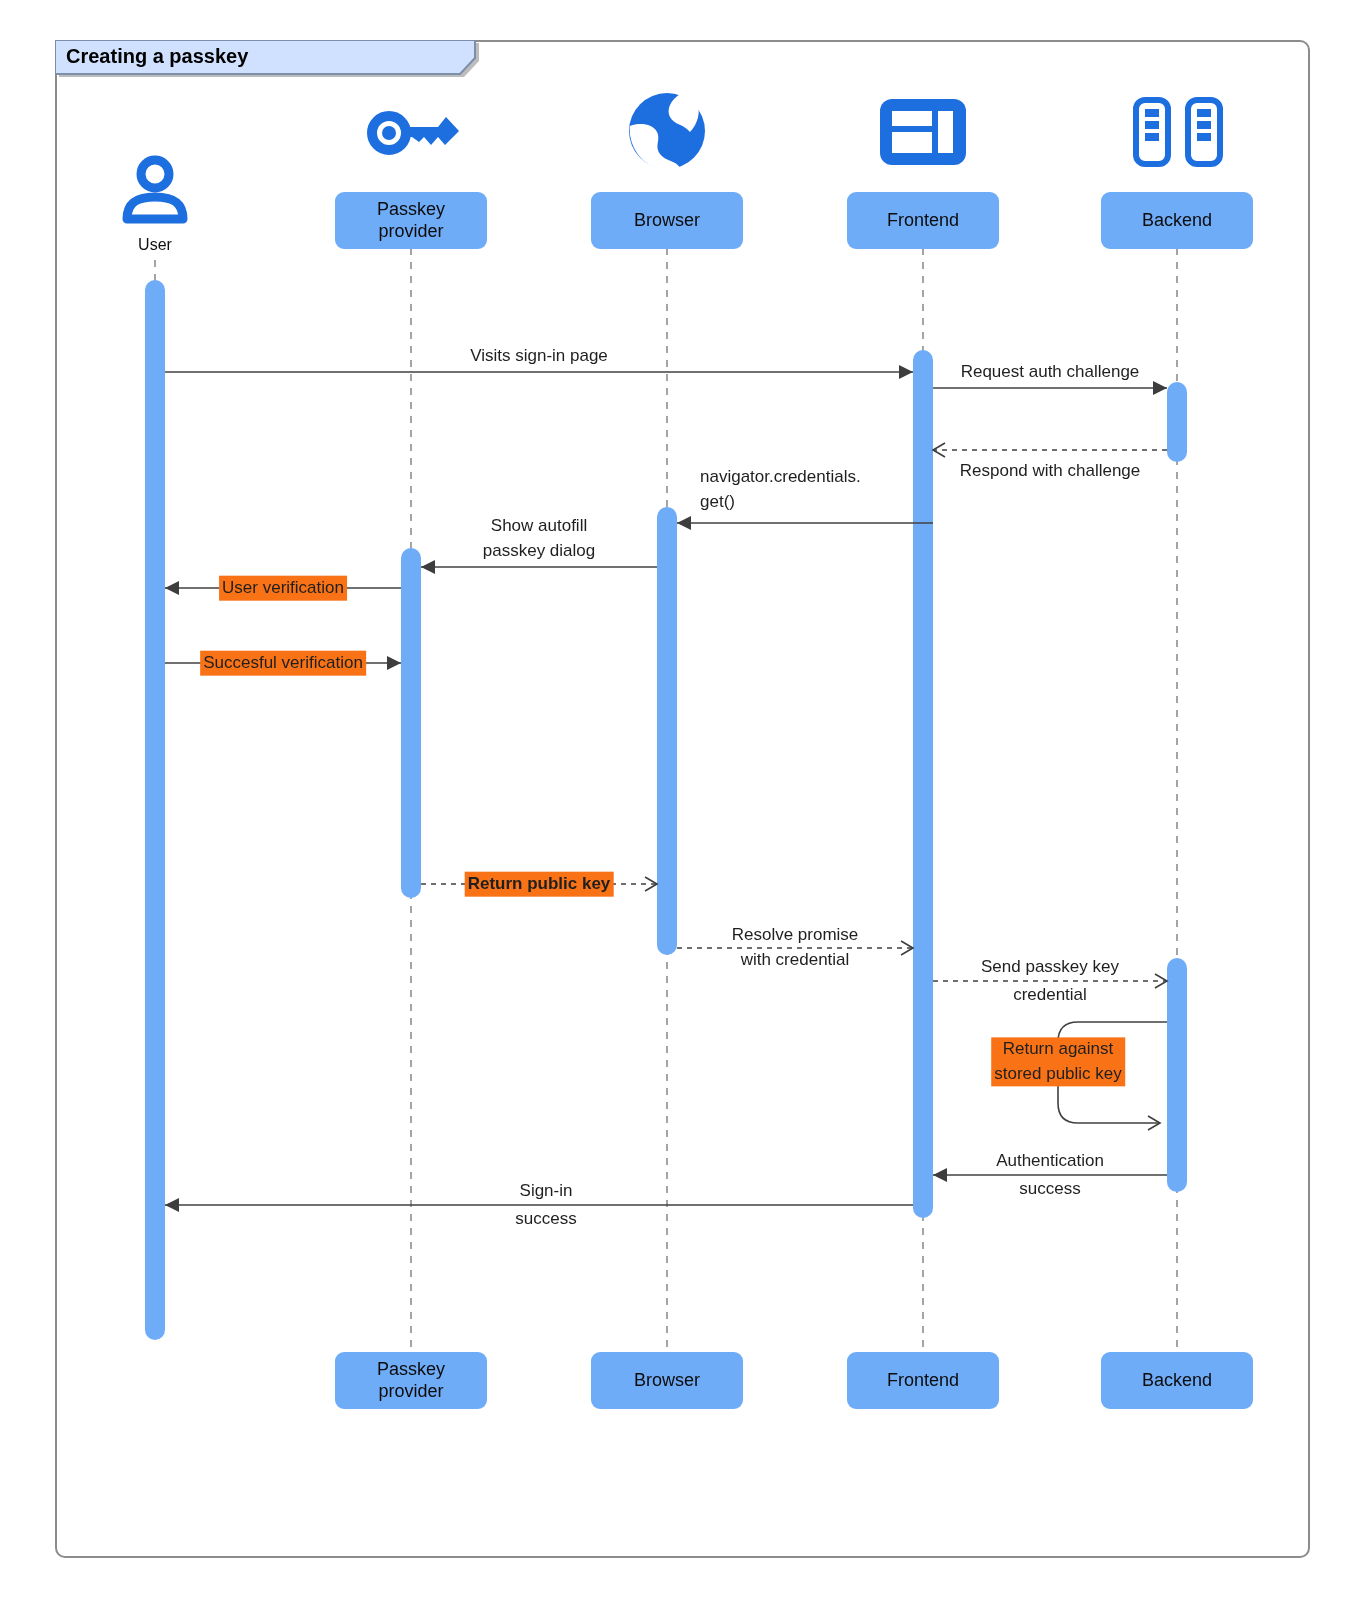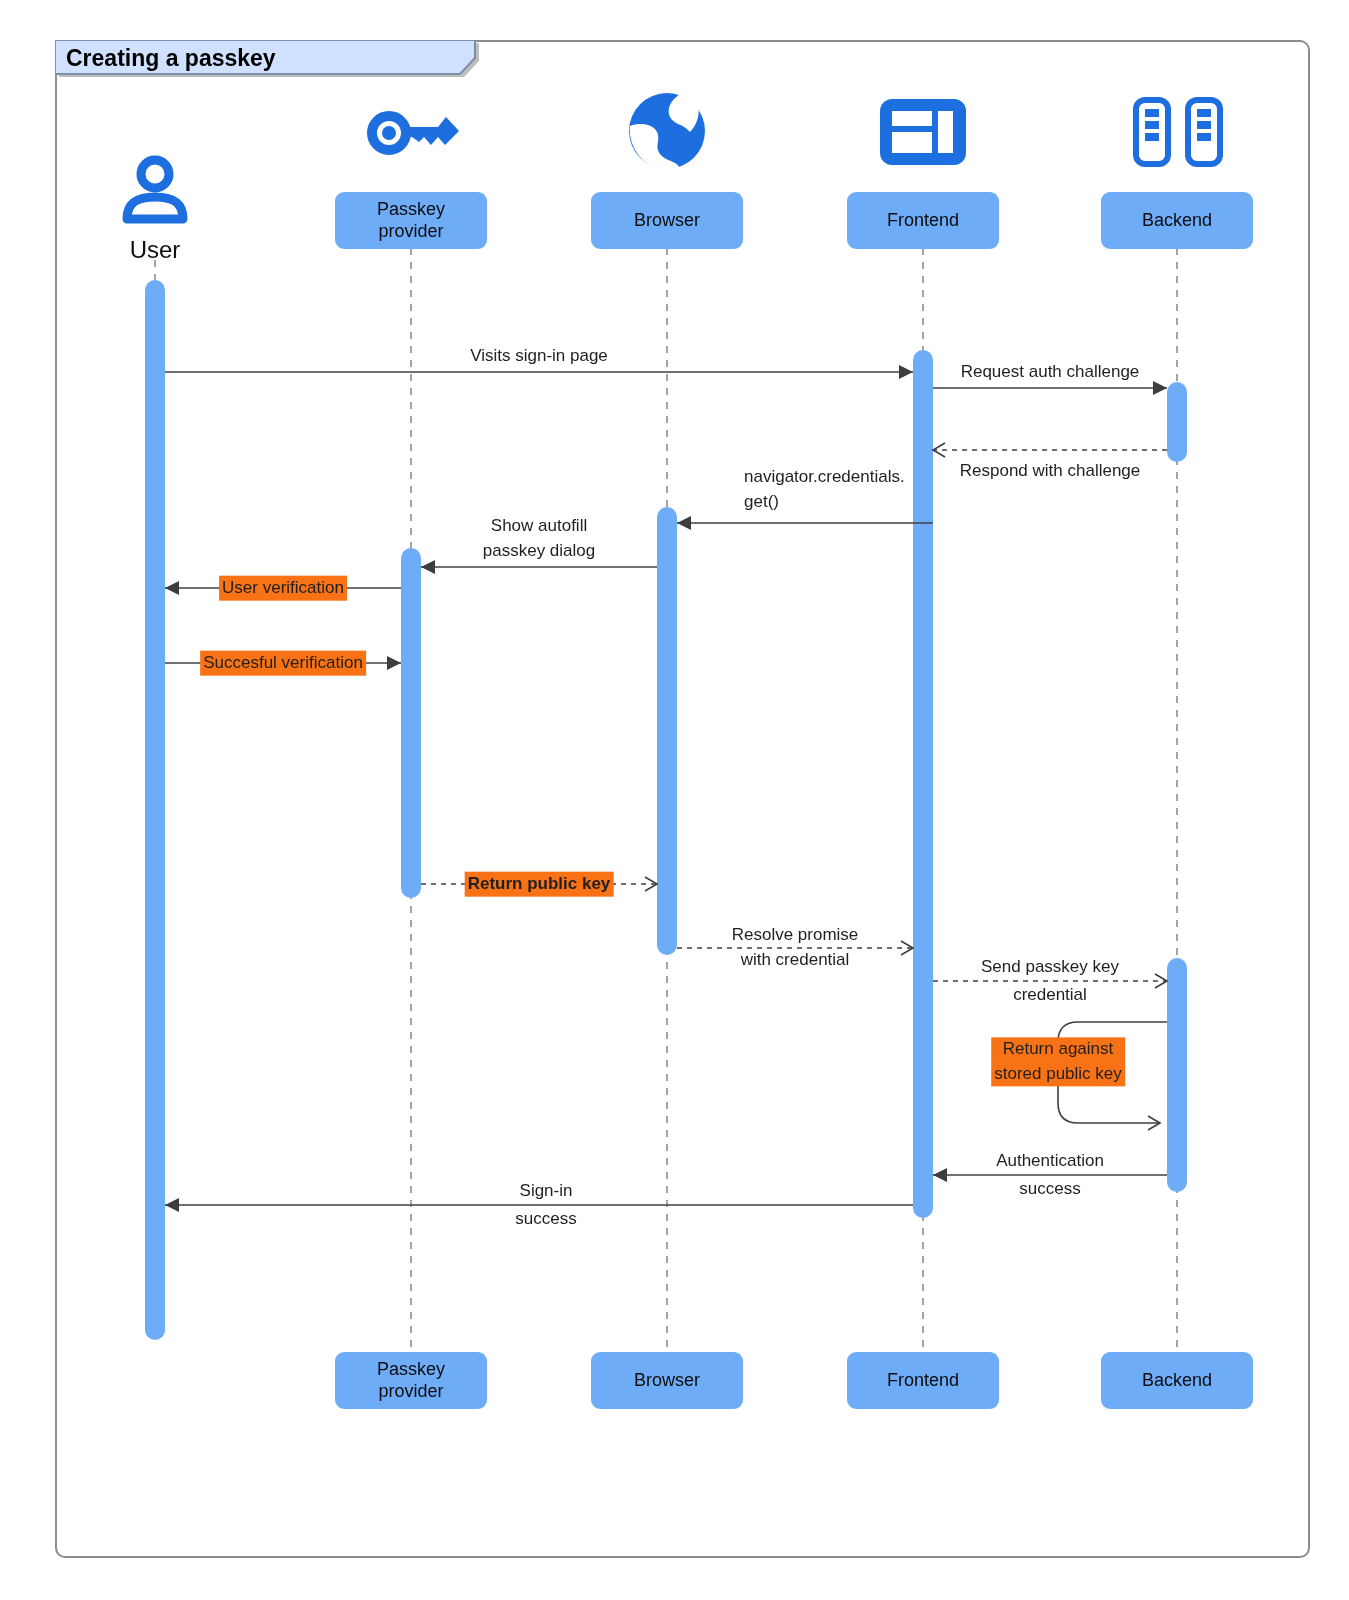--- a/index.html
+++ b/index.html
@@ -1,34 +1,34 @@
 <!DOCTYPE html>
 <html><head>
 <meta charset="utf-8">
 <style>
   html,body{margin:0;padding:0;background:#ffffff;}
   .stage{position:relative;width:1349px;height:1600px;background:#ffffff;
          font-family:"Liberation Sans","DejaVu Sans",sans-serif;color:#1a1a1a;overflow:hidden;}
   .frame{position:absolute;left:55px;top:40px;width:1251px;height:1514px;
          border:2px solid #8c8c8c;border-radius:10px;background:#ffffff;}
   .title-tab-svg{position:absolute;left:55px;top:40px;}
-  .title-text{position:absolute;left:66px;top:45px;font-size:23px;font-weight:bold;color:#000;}
+  .title-text{position:absolute;left:66px;top:45px;font-size:20px;font-weight:bold;color:#000;}
   .pbox{position:absolute;width:152px;height:57px;background:#6FACF7;border-radius:9px;
         display:flex;align-items:center;justify-content:center;text-align:center;
         font-size:18px;line-height:1.2;color:#0c0c0c;white-space:pre-line;z-index:3;}
   .bar{position:absolute;width:20px;background:#6FACF7;border-radius:10px;z-index:2;}
   .icon{position:absolute;z-index:3;}
   .svg-under{position:absolute;left:0;top:0;z-index:1;pointer-events:none;}
   .svg-over{position:absolute;left:0;top:0;z-index:4;pointer-events:none;}
   .msg-label{position:absolute;font-size:17px;color:#1f1f1f;text-align:center;
              white-space:pre-line;line-height:1.45;transform:translateX(-50%);z-index:5;}
-  .msg-label.left{transform:none;text-align:left;margin-left:44px;}
+  .msg-label.left{transform:none;text-align:left;}
   .msg-label.inline{transform:translate(-50%,-50%);background:#f97316;padding:0 3px;}
   .msg-label.straddle{transform:translate(-50%,-50%);line-height:1.65;}
-  .actor-label{position:absolute;font-size:24px;color:#111;transform:translateX(-50%);z-index:3;}
+  .actor-label{position:absolute;font-size:16px;color:#111;transform:translateX(-50%);z-index:3;}
 </style>
 </head>
 <body>
 
 <div class="stage">
 
   <div class="frame"></div>
 
   <svg class="title-tab-svg" width="432" height="40">
     <polygon points="4,3 424,3 424,21 409,37 4,37" fill="#bdbdbd"></polygon>

